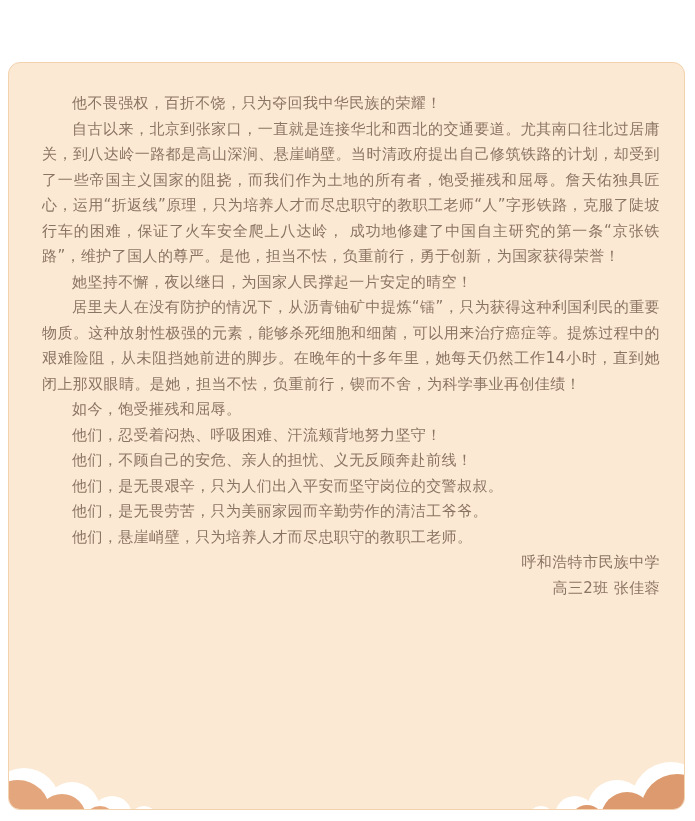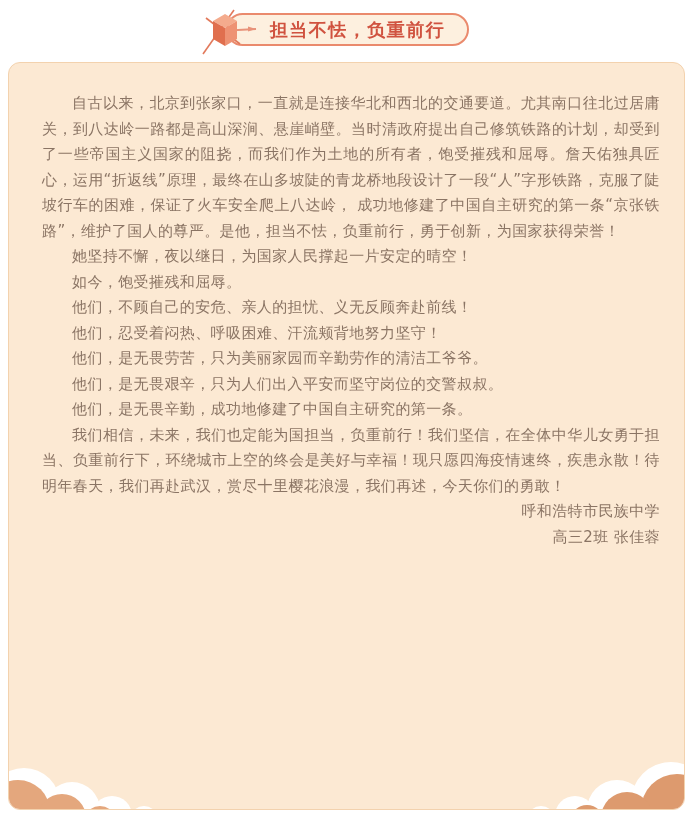--- a/index.html
+++ b/index.html
@@ -55,49 +55,34 @@
   
   .cloud{position:absolute;bottom:-1px;z-index:1;pointer-events:none;}
   .cloud.left{left:-1px;}
   .cloud.right{right:-1px;}
 </style>
 </head>
 <body>
 
 <div class="page">
 
-  <div class="header">
-    <div class="title-pill">
-      <svg class="pill-icon" viewBox="0 0 58 50" xmlns="http://www.w3.org/2000/svg">
-
-        <line x1="3" y1="48" x2="34" y2="4" stroke="#e2795b" stroke-width="1.6"></line>
-        <line x1="6" y1="12" x2="40" y2="38" stroke="#e2795b" stroke-width="1.6"></line>
-        <line x1="20" y1="25" x2="56" y2="23" stroke="#e8937a" stroke-width="2"></line>
-        <polygon points="56,23 48,20.5 48,25.5" fill="#e8937a"></polygon>
-
-        <polygon points="13,15 25,8 37,15 25,22" fill="#f4ab8d"></polygon>
-        <polygon points="13,15 25,22 25,40 13,33" fill="#e06f4e"></polygon>
-        <polygon points="37,15 25,22 25,40 37,33" fill="#ee9273"></polygon>
-      </svg>
-      <span class="title-text">担当不怯，负重前行</span>
-    </div>
-  </div>
 
   <div class="box">
 
     <div class="text">
-      <p>自古以来，北京到张家口，一直就是连接华北和西北的交通要道。尤其南口往北过居庸关，到八达岭一路都是高山深涧、悬崖峭壁。当时清政府提出自己修筑铁路的计划，却受到了一些帝国主义国家的阻挠，而我们作为土地的所有者，饱受摧残和屈辱。詹天佑独具匠心，运用“折返线”原理，最终在山多坡陡的青龙桥地段设计了一段“人”字形铁路，克服了陡坡行车的困难，保证了火车安全爬上八达岭， 成功地修建了中国自主研究的第一条“京张铁路”，维护了国人的尊严。是他，担当不怯，负重前行，勇于创新，为国家获得荣誉！</p>
+      <p>他不畏强权，百折不饶，只为夺回我中华民族的荣耀！</p>
+      <p>自古以来，北京到张家口，一直就是连接华北和西北的交通要道。尤其南口往北过居庸关，到八达岭一路都是高山深涧、悬崖峭壁。当时清政府提出自己修筑铁路的计划，却受到了一些帝国主义国家的阻挠，而我们作为土地的所有者，饱受摧残和屈辱。詹天佑独具匠心，运用“折返线”原理，只为培养人才而尽忠职守的教职工老师“人”字形铁路，克服了陡坡行车的困难，保证了火车安全爬上八达岭， 成功地修建了中国自主研究的第一条“京张铁路”，维护了国人的尊严。是他，担当不怯，负重前行，勇于创新，为国家获得荣誉！</p>
       <p>她坚持不懈，夜以继日，为国家人民撑起一片安定的晴空！</p>
+      <p>居里夫人在没有防护的情况下，从沥青铀矿中提炼“镭”，只为获得这种利国利民的重要物质。这种放射性极强的元素，能够杀死细胞和细菌，可以用来治疗癌症等。提炼过程中的艰难险阻，从未阻挡她前进的脚步。在晚年的十多年里，她每天仍然工作14小时，直到她闭上那双眼睛。是她，担当不怯，负重前行，锲而不舍，为科学事业再创佳绩！</p>
       <p>如今，饱受摧残和屈辱。</p>
+      <p>他们，忍受着闷热、呼吸困难、汗流颊背地努力坚守！</p>
       <p>他们，不顾自己的安危、亲人的担忧、义无反顾奔赴前线！</p>
-      <p>他们，忍受着闷热、呼吸困难、汗流颊背地努力坚守！</p>
+      <p>他们，是无畏艰辛，只为人们出入平安而坚守岗位的交警叔叔。</p>
       <p>他们，是无畏劳苦，只为美丽家园而辛勤劳作的清洁工爷爷。</p>
-      <p>他们，是无畏艰辛，只为人们出入平安而坚守岗位的交警叔叔。</p>
-      <p>他们，是无畏辛勤，成功地修建了中国自主研究的第一条。</p>
-      <p>我们相信，未来，我们也定能为国担当，负重前行！我们坚信，在全体中华儿女勇于担当、负重前行下，环绕城市上空的终会是美好与幸福！现只愿四海疫情速终，疾患永散！待明年春天，我们再赴武汉，赏尽十里樱花浪漫，我们再述，今天你们的勇敢！</p>
+      <p>他们，悬崖峭壁，只为培养人才而尽忠职守的教职工老师。</p>
       <p class="sig">呼和浩特市民族中学</p>
       <p class="sig">高三2班 张佳蓉</p>
     </div>
 
     <svg class="cloud left" width="190" height="52" viewBox="0 0 190 52" xmlns="http://www.w3.org/2000/svg">
       <g fill="#ffffff">
         <circle cx="16" cy="46" r="36"></circle>
         <circle cx="64" cy="52" r="28"></circle>
         <circle cx="104" cy="58" r="20"></circle>
         <circle cx="136" cy="62" r="14"></circle>

